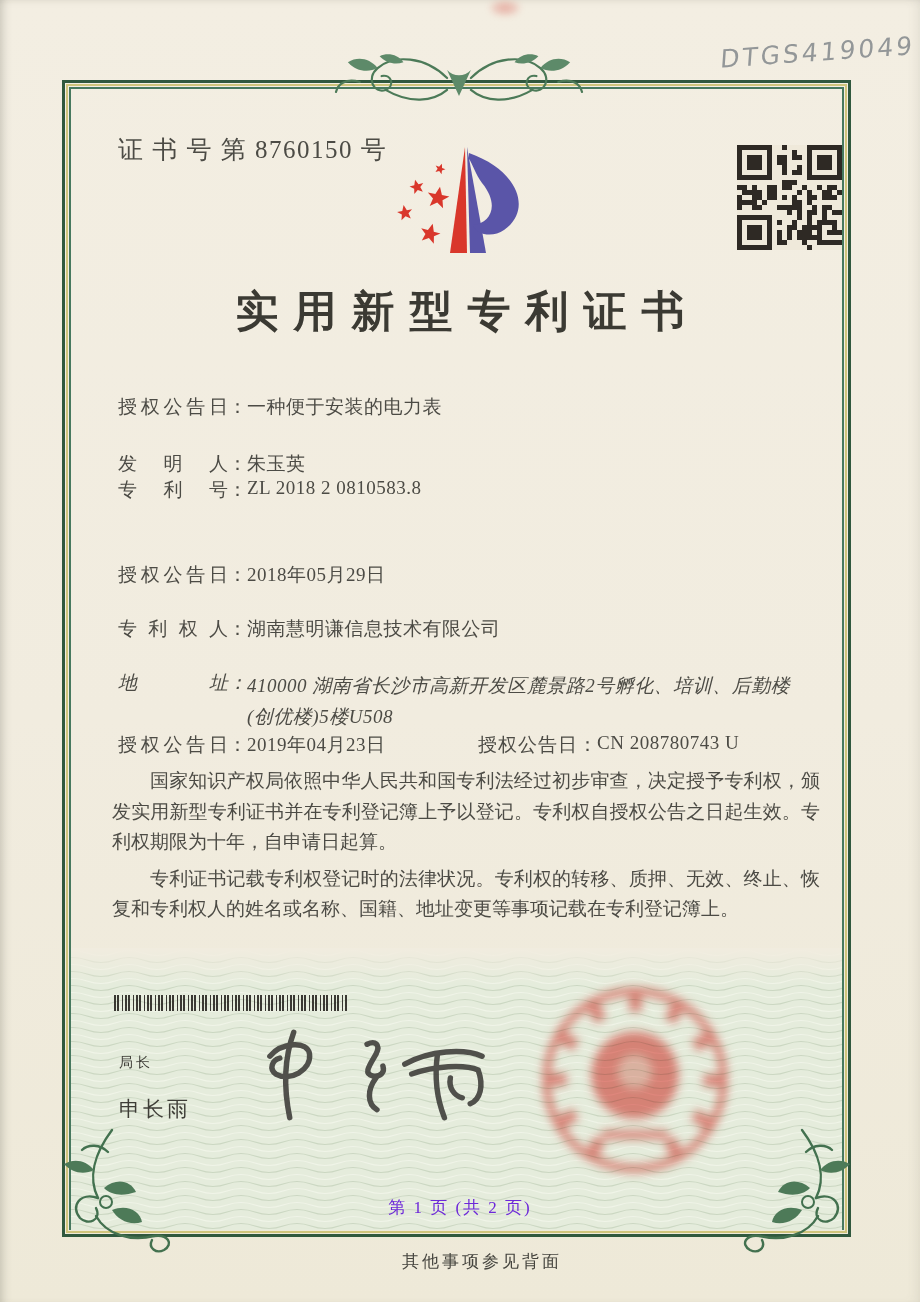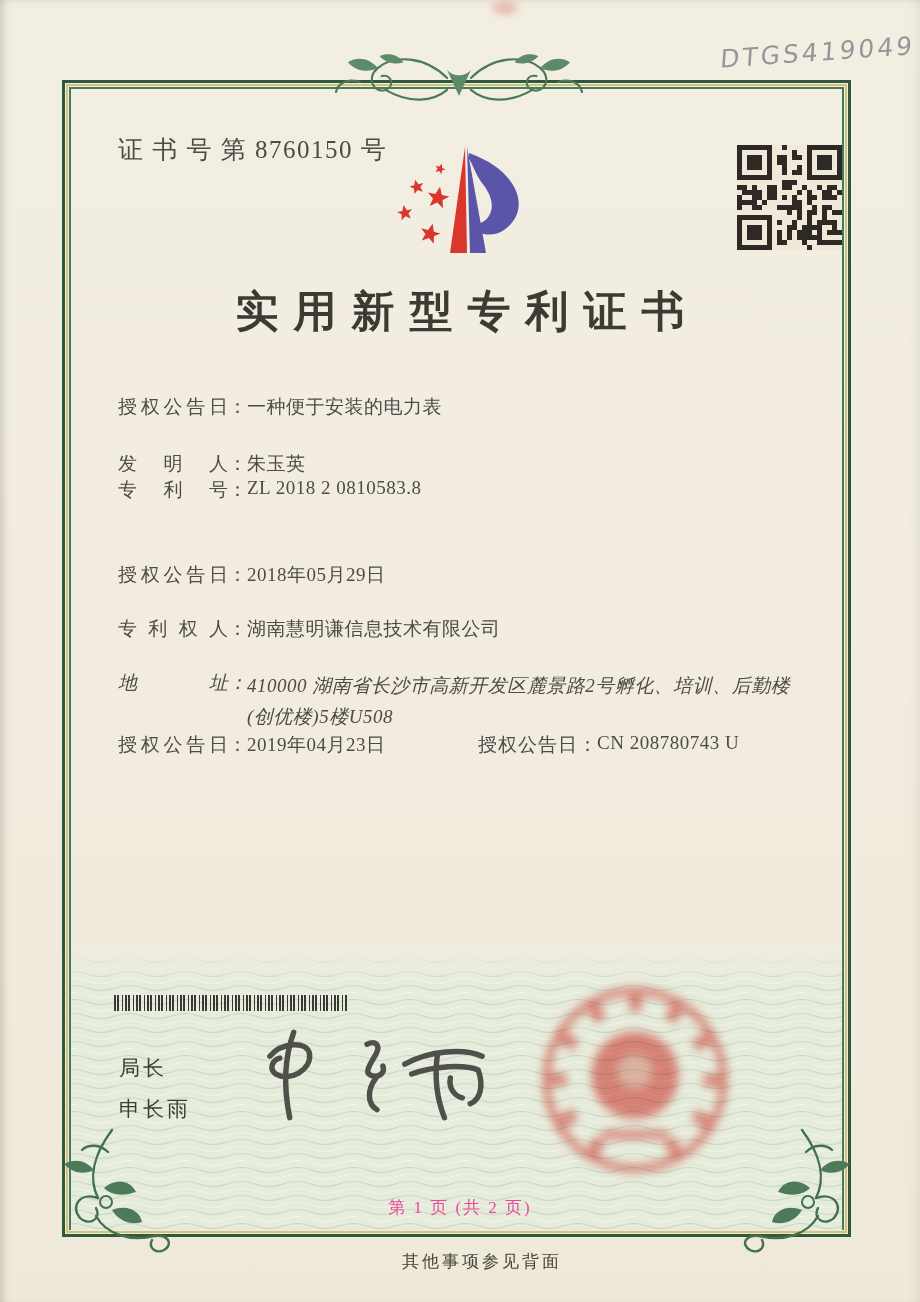--- a/index.html
+++ b/index.html
@@ -38,25 +38,25 @@
   .f-value.wrap{white-space:normal;width:552px;line-height:31px;}
   .grant2{position:absolute;left:360px;top:0;}
   .grant2 .f-label{width:auto;letter-spacing:1px;}
   
   .bodytext{left:112px;top:766px;width:708px;font-size:19px;line-height:30.5px;
     text-align:justify;color:#4c4b45;}
   .bodytext p{margin:0 0 6px 0;text-indent:2em;}
   
   .barcode{left:114px;top:995px;width:233px;height:16px;opacity:.88;
     background:repeating-linear-gradient(90deg,#23201c 0 2px,transparent 2px 3px,#23201c 3px 5px,transparent 5px 8px,#23201c 8px 9px,transparent 9px 11px);}
-  .sig-title{left:119px;top:1054px;font-size:21px;letter-spacing:3px;color:#3e3d37;}
+  .sig-title{left:119px;top:1054px;font-size:14px;letter-spacing:3px;color:#3e3d37;}
   .sig-name{left:119px;top:1095px;font-size:21px;letter-spacing:3px;color:#3e3d37;text-align:center;}
   .signature{left:256px;top:1024px;}
   .seal{left:535px;top:980px;width:200px;height:200px;filter:blur(5px);opacity:.8;mix-blend-mode:multiply;}
-  .pageno{left:0;right:0;top:1196px;text-align:center;font-size:17px;letter-spacing:2px;color:#ec4899;}
+  .pageno{left:0;right:0;top:1196px;text-align:center;font-size:17px;letter-spacing:2px;color:#6d28d9;}
   .backnote{left:0;right:0;top:1250px;text-align:center;font-size:17px;letter-spacing:3px;color:#45443e;margin-left:44px;}
   .smudge{left:490px;top:0;width:30px;height:16px;border-radius:50%;
     background:radial-gradient(#d96a5f,rgba(217,106,95,0));filter:blur(3px);opacity:.5;}
   .orn-br{transform:scaleX(-1);}
 </style>
 </head>
 <body>
 
 <div class="abs smudge"></div>
 
@@ -335,20 +335,22 @@
   <span class="f-label">地址</span><span class="f-colon">：</span><span class="f-value wrap">410000 湖南省长沙市高新开发区麓景路2号孵化、培训、后勤楼(创优楼)5楼U508</span>
 </div>
 <div class="frow" style="top:732px;">
   <span class="f-label">授权公告日</span><span class="f-colon">：</span><span class="f-value">2019年04月23日</span>
   <span class="grant2">
     <span class="f-label">授权公告日</span><span class="f-colon">：</span><span class="f-value">CN 208780743 U</span>
   </span>
 </div>
 
 <div class="abs bodytext">
+  <p>国家知识产权局依照中华人民共和国专利法经过初步审查，决定授予专利权，颁发实用新型专利证书并在专利登记簿上予以登记。专利权自授权公告之日起生效。专利权期限为十年，自申请日起算。</p>
+  <p>专利证书记载专利权登记时的法律状况。专利权的转移、质押、无效、终止、恢复和专利权人的姓名或名称、国籍、地址变更等事项记载在专利登记簿上。</p>
 </div>
 
 <div class="abs barcode"></div>
 
 <div class="abs sig-title">局长</div>
 <div class="abs sig-name">申长雨</div>
 
 <svg class="abs signature" width="238" height="104" viewBox="0 0 240 100">
   <g fill="none" stroke="#3c3b38" stroke-width="5.5" stroke-linecap="round" opacity="0.88">
     <path d="M38,6 C30,28 27,58 34,92"></path>

